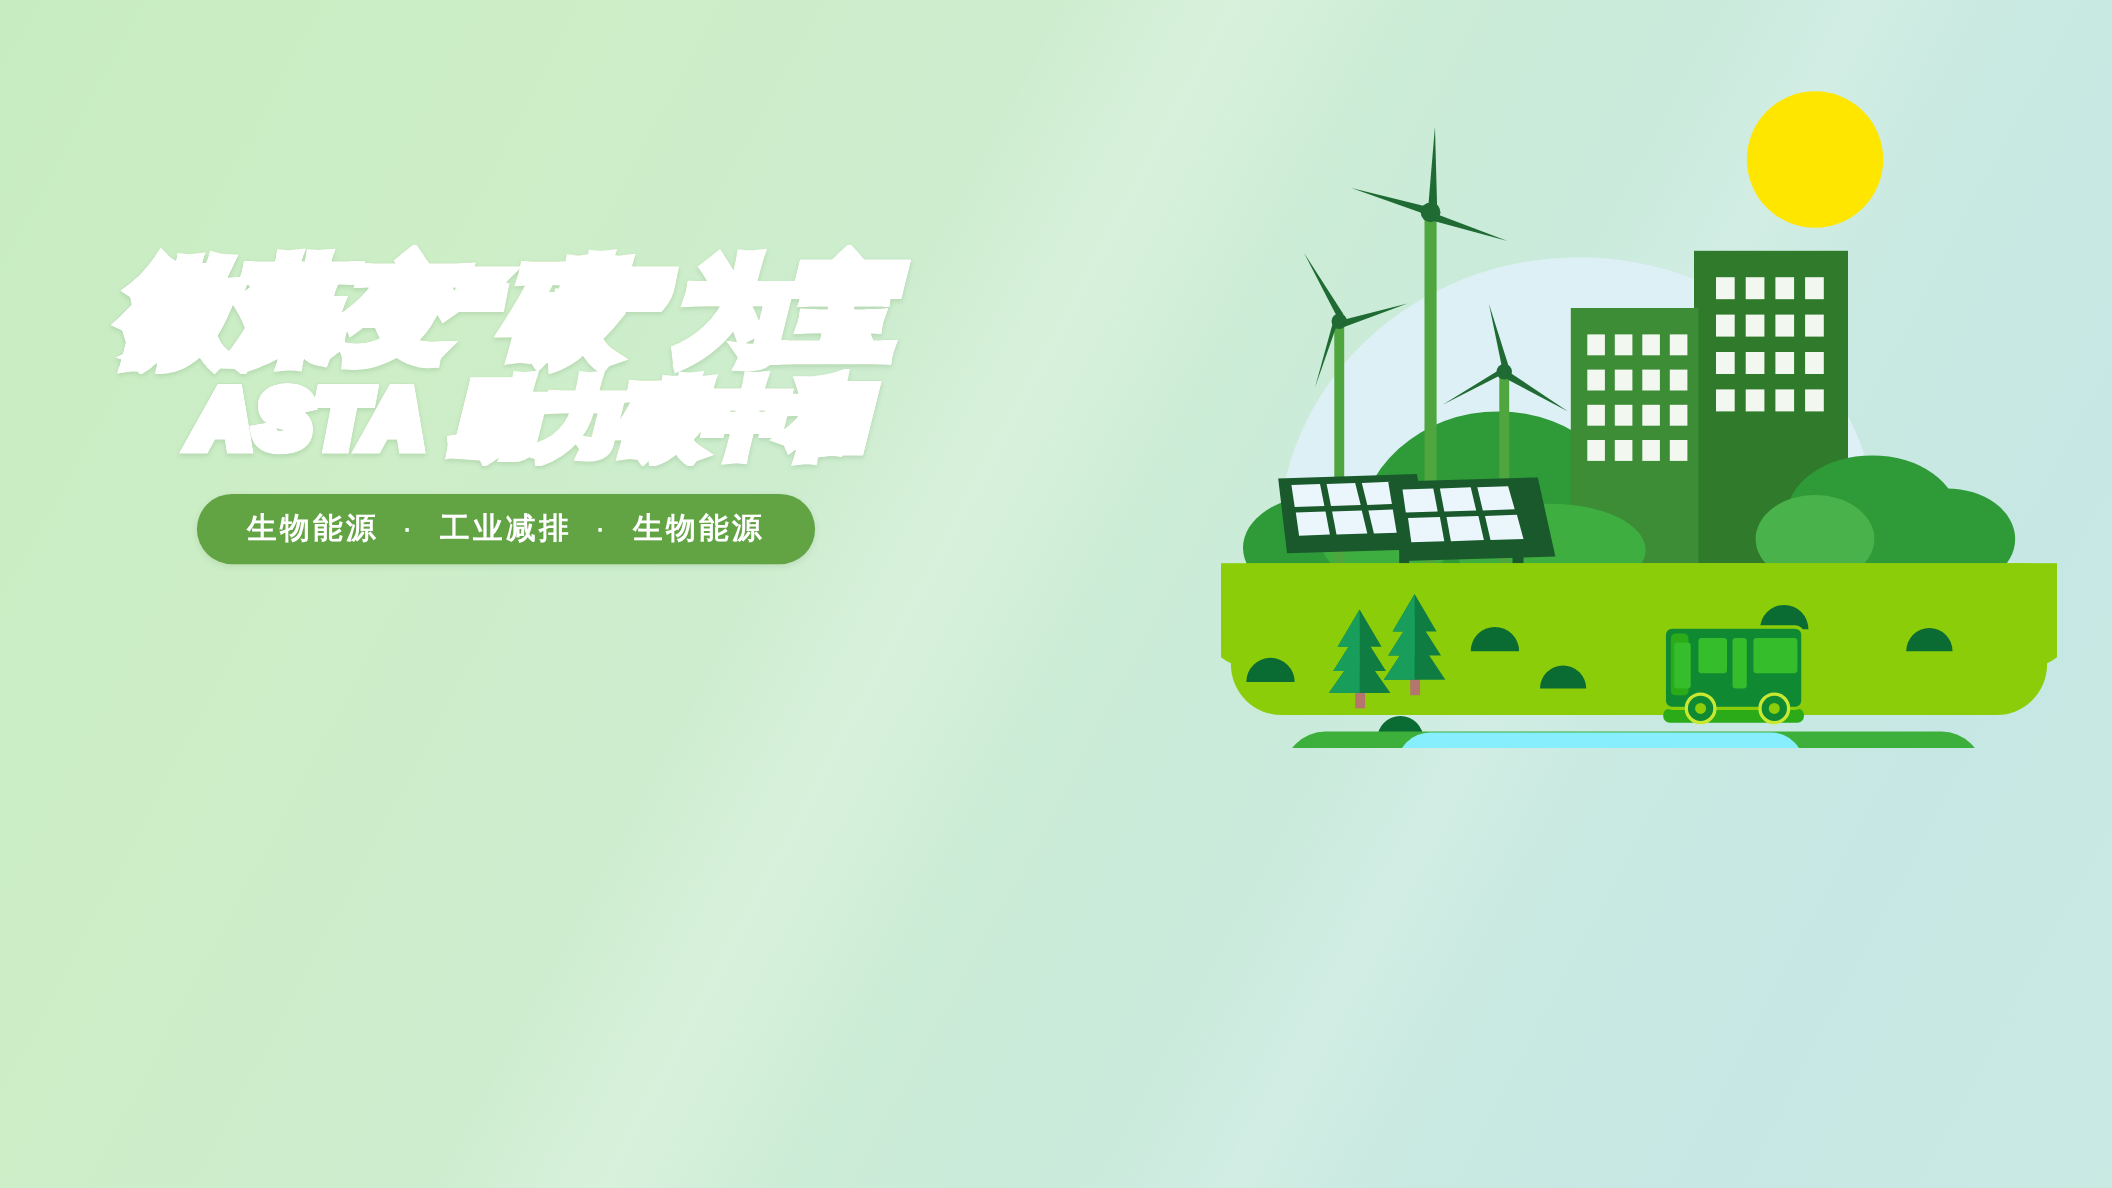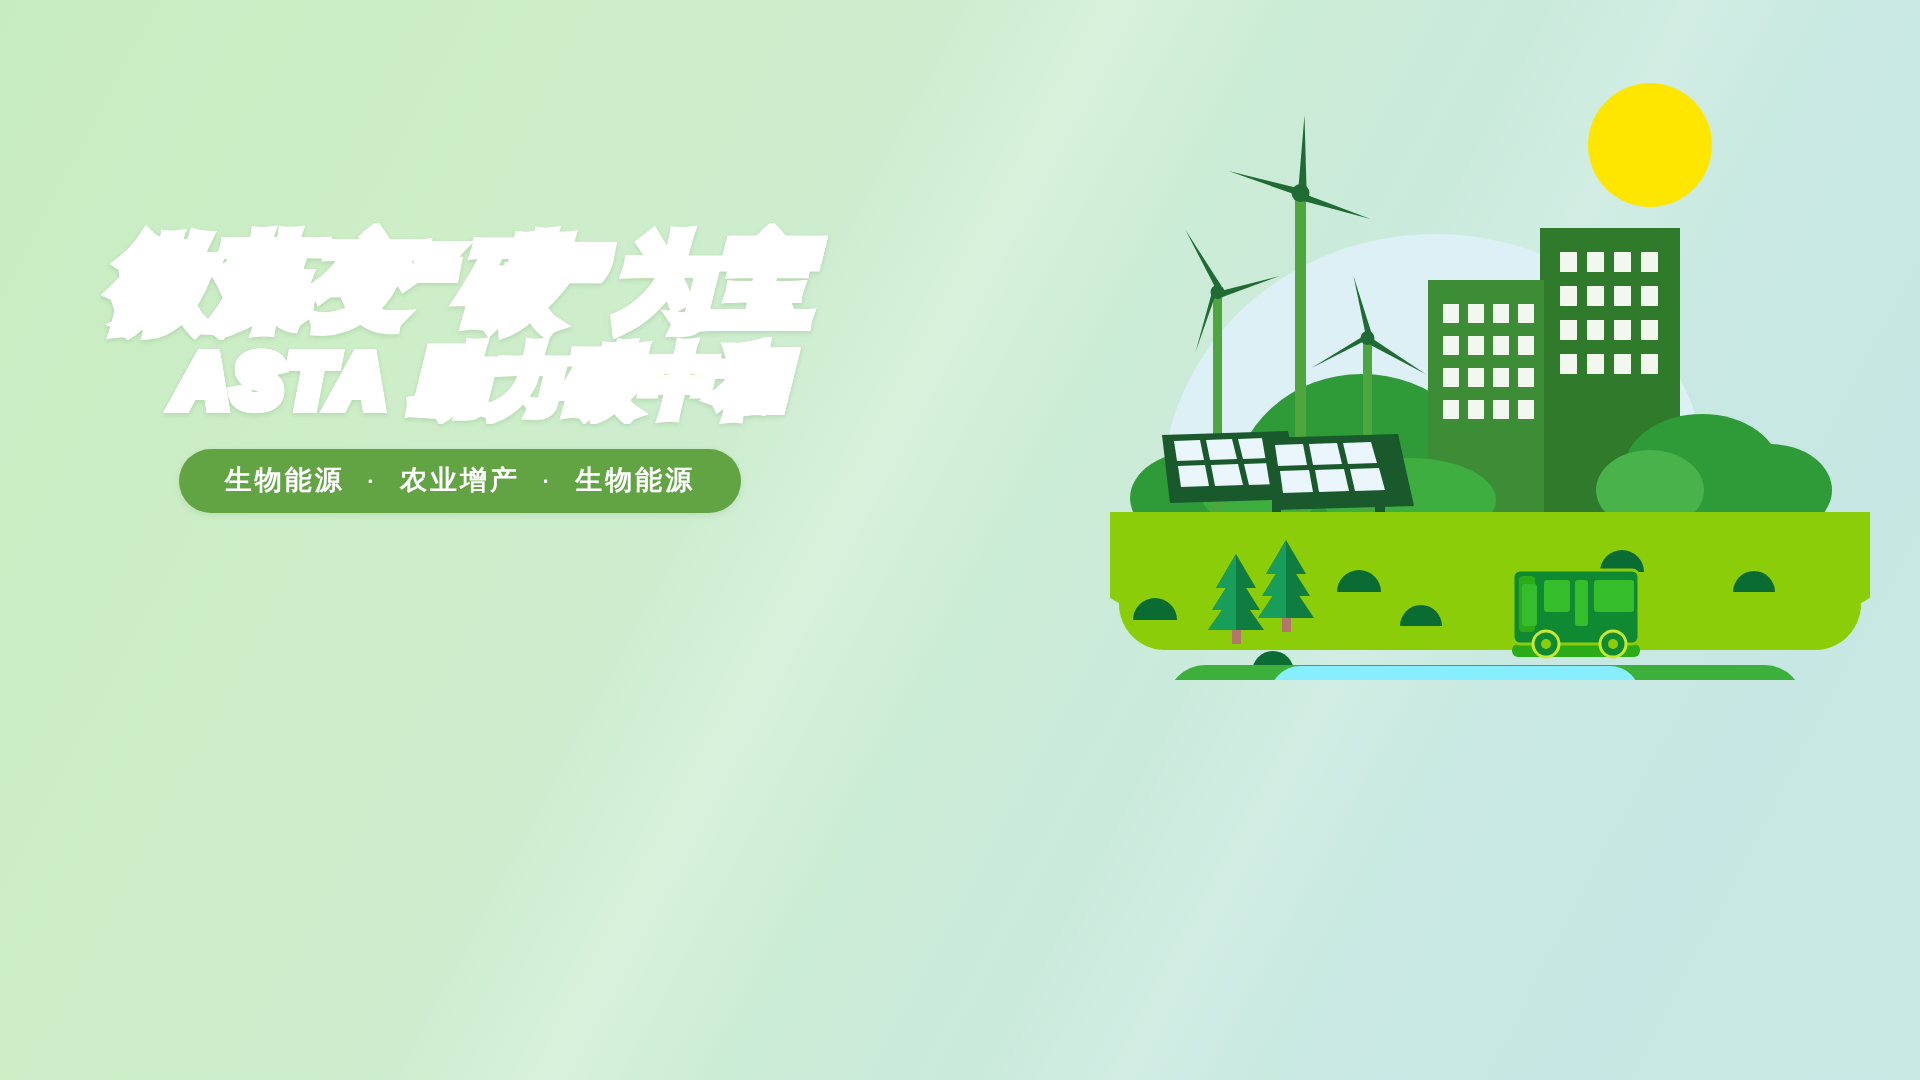--- a/index.html
+++ b/index.html
@@ -90,21 +90,21 @@
 
     <div class="title-line title-main">微藻变“碳”为宝</div>
 
     <div class="title-line title-sub">
       <span class="latin">ASTA</span>&nbsp;<span>助力碳中和</span>
     </div>
 
     <div class="tagline">
       <span>生物能源</span>
       <span class="dot">·</span>
-      <span>农业增产</span>
+      <span>工业减排</span>
       <span class="dot">·</span>
       <span>生物能源</span>
     </div>
 
   </div>
 
   <div class="illustration">
     <svg viewBox="0 0 760 620" xmlns="http://www.w3.org/2000/svg">
       <defs>
         <clipPath id="lakeClip">

